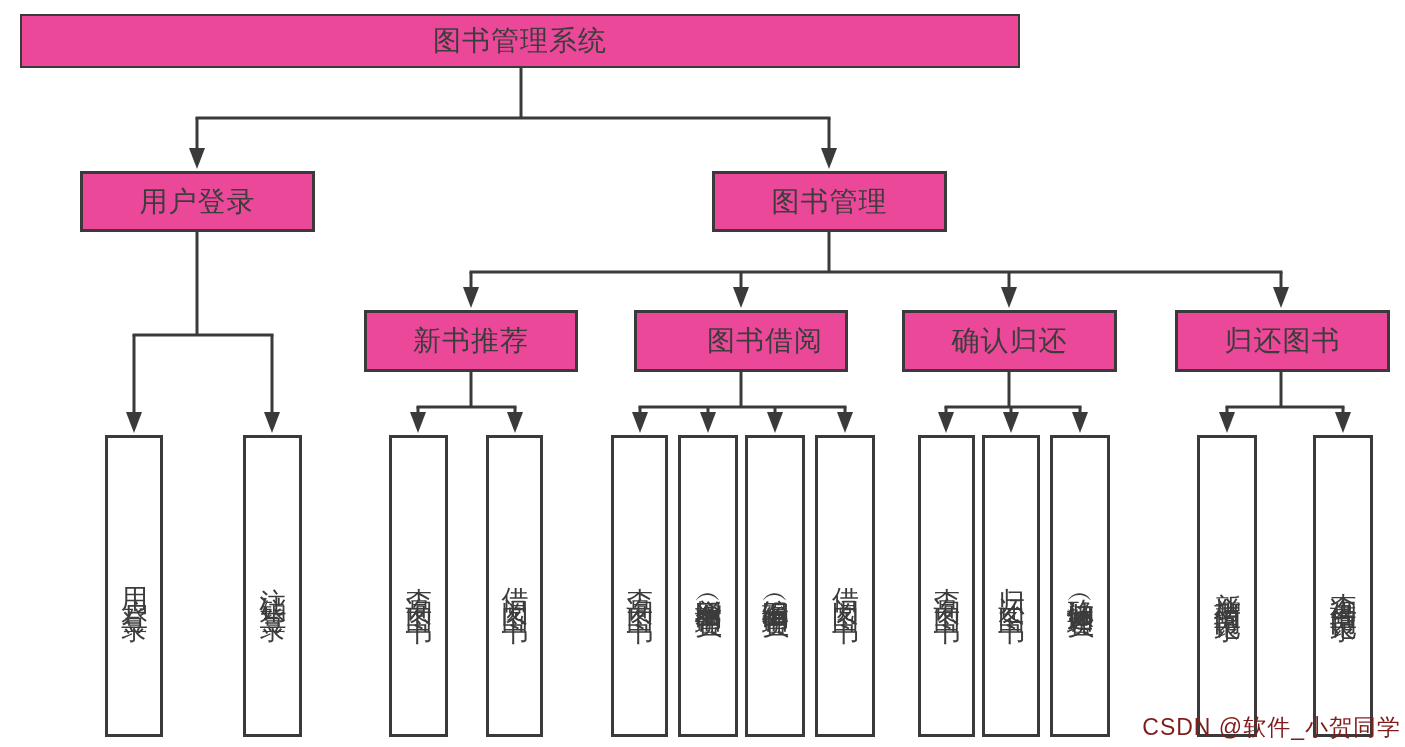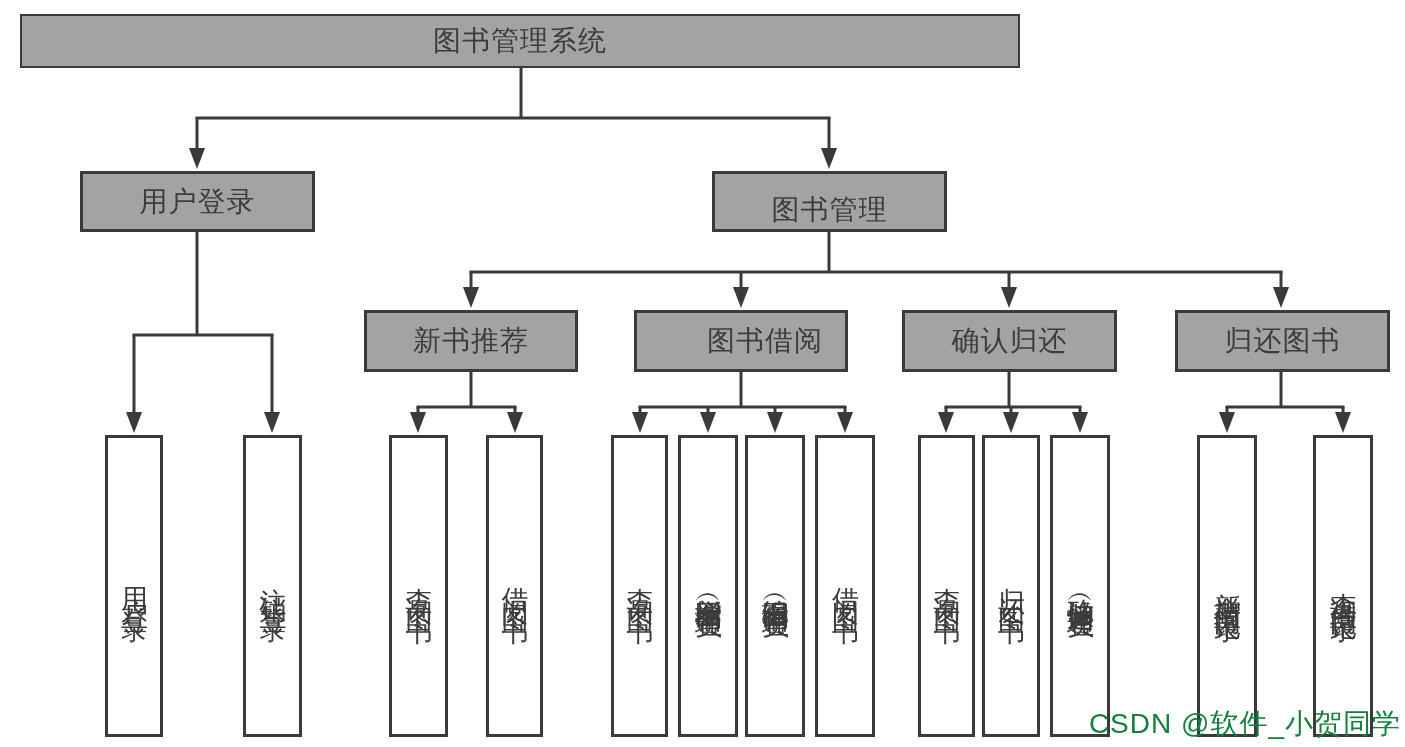--- a/index.html
+++ b/index.html
@@ -2,38 +2,38 @@
 <html><head>
 <meta charset="utf-8">
 <style>
   html,body{margin:0;padding:0;background:#ffffff;}
   .stage{
     position:relative;width:1405px;height:747px;background:#ffffff;overflow:hidden;
     font-family:"Liberation Sans", sans-serif;color:#3c3c3c;
   }
   .connector-layer{position:absolute;left:0;top:0;width:1405px;height:747px;pointer-events:none;}
   .node{
-    position:absolute;box-sizing:border-box;border:3px solid #3a3a3a;background:#a3a3a3;
+    position:absolute;box-sizing:border-box;border:3px solid #3a3a3a;background:#ec4899;
     display:flex;align-items:center;justify-content:center;
     font-size:28px;letter-spacing:1px;white-space:nowrap;
   }
   .node.root{border-width:2px;}
   .leaf{
     position:absolute;box-sizing:border-box;border:3px solid #3a3a3a;background:#ffffff;
     display:flex;align-items:center;justify-content:center;
   }
   .vtext{
     writing-mode:vertical-rl;text-orientation:mixed;
     font-size:27px;line-height:1;white-space:nowrap;
   }
   .gap-lg .vtext{letter-spacing:10px;}
   .gap-md .vtext{letter-spacing:5px;}
   .gap-sm .vtext{letter-spacing:2px;}
   .watermark{
-    position:absolute;right:4px;bottom:4px;font-size:28px;color:#15803d;
+    position:absolute;right:4px;bottom:4px;font-size:23px;color:#7f1d1d;
     letter-spacing:1px;white-space:nowrap;
   }
 </style>
 </head>
 <body>
 
 <div class="stage">
 
   <svg class="connector-layer" id="connectors" viewBox="0 0 1405 747">
       <line x1="521" y1="68" x2="521" y2="118" stroke="#3a3a3a" stroke-width="3"></line>
@@ -90,21 +90,21 @@
       <polygon points="1343,433 1335,412 1351,412" fill="#3a3a3a"></polygon>
     </svg>
 
   <div class="node root" style="left:20px;top:14px;width:1000px;height:54px;">
     <span>图书管理系统</span>
   </div>
 
   <div class="node" style="left:80px;top:171px;width:235px;height:61px;">
     <span>用户登录</span>
   </div>
-  <div class="node" style="left:712px;top:171px;width:235px;height:61px;align-items:flex-end;">
+  <div class="node" style="left:712px;top:171px;width:235px;height:61px;">
     <span>图书管理</span>
   </div>
 
   <div class="node" style="left:364px;top:310px;width:214px;height:62px;">
     <span>新书推荐</span>
   </div>
   <div class="node" style="left:634px;top:310px;width:214px;height:62px;padding-left:48px;">
     <span>图书借阅</span>
   </div>
   <div class="node" style="left:902px;top:310px;width:215px;height:62px;">

